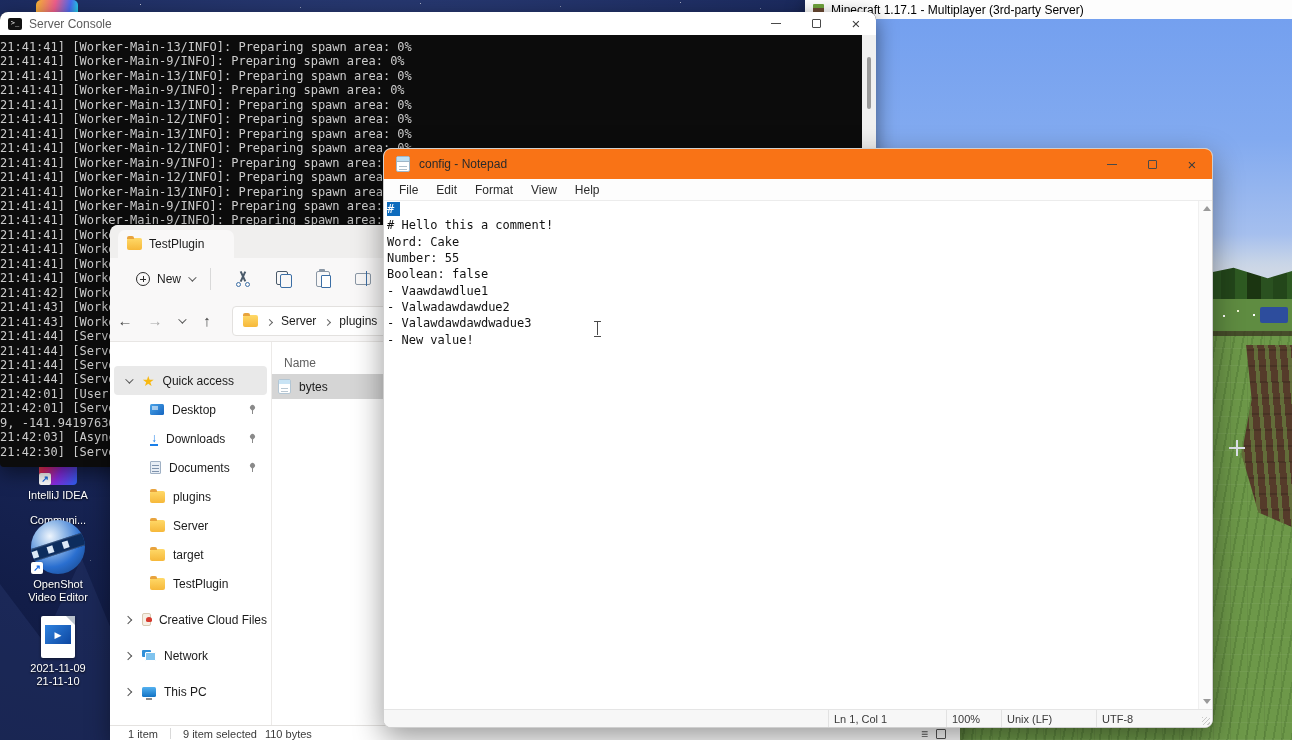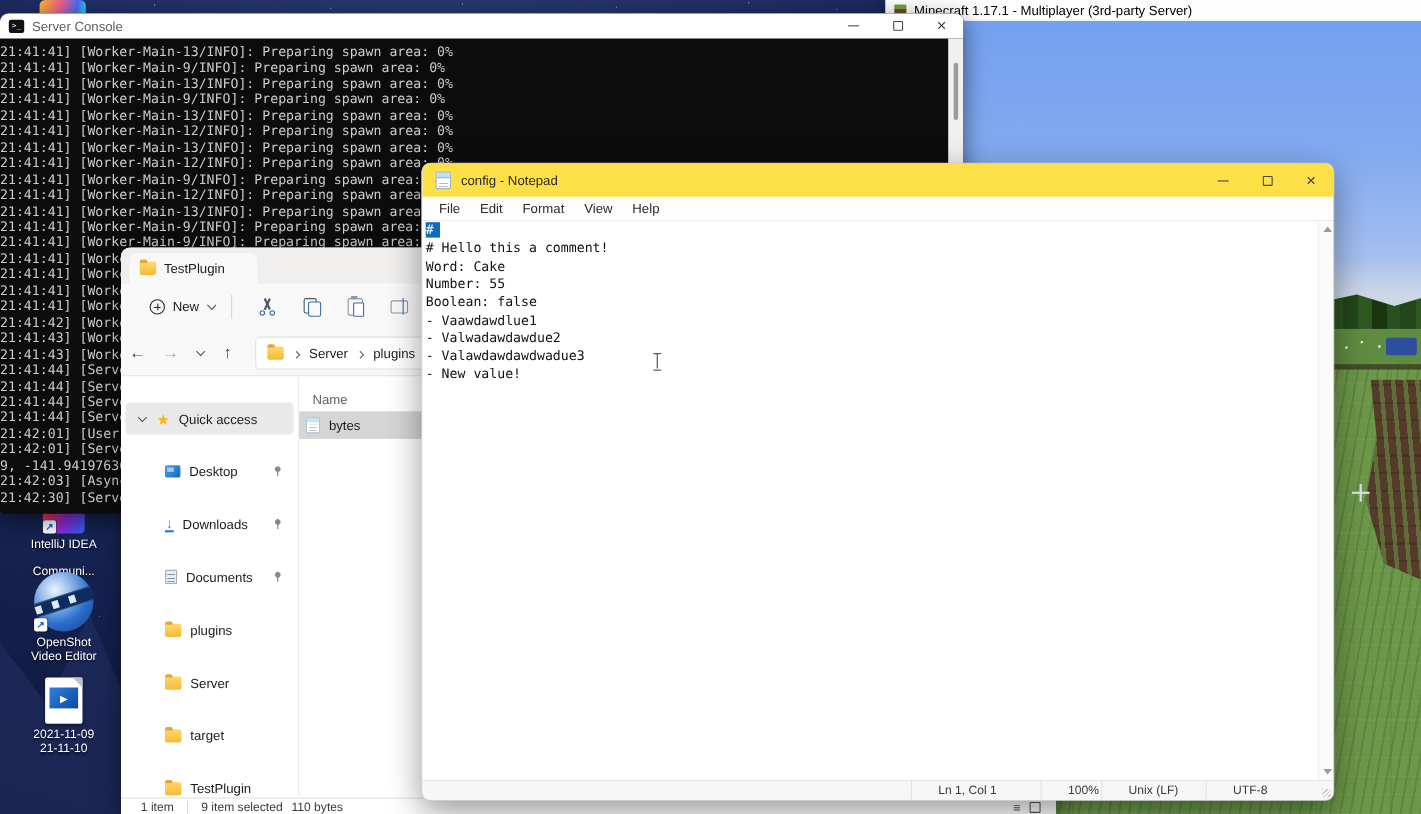--- a/index.html
+++ b/index.html
@@ -140,21 +140,21 @@
   .ico-folder { position:relative; width:15px; height:12px; border-radius:2px;
     background:linear-gradient(180deg,#ffd968 0%,#f6b83a 100%); flex:0 0 auto; }
   .ico-folder::before { content:""; position:absolute; left:0; top:-2px; width:7px; height:3px;
     background:#e8a33d; border-radius:2px 2px 0 0; }
   #exp-body { position:absolute; left:0; top:117px; right:0; bottom:15px; display:flex; }
   #exp-sidebar { width:162px; padding-top:24px; overflow:hidden; border-right:1px solid #eceae8; }
   .side-item { height:29px; display:flex; align-items:center; gap:8px; padding-left:8px; margin:0 4px;
     border-radius:4px; cursor:pointer; position:relative; }
   .side-item.selected { background:#e9e9e9; }
   .side-item .chevbox { width:12px; display:flex; justify-content:center; flex:0 0 auto; }
-  .side-item.indent1 { padding-left:36px;margin-top:19px; }
+  .side-item.indent1 { padding-left:36px; }
   .side-item.section { margin-top:7px; }
   .side-label { white-space:nowrap; }
   .pin { position:absolute; right:10px; top:10px; width:9px; height:9px; }
   .pin::before { content:""; position:absolute; left:2px; top:0; width:5px; height:5px; background:#8a8a8a;
     border-radius:50% 50% 50% 0; transform:rotate(-45deg); }
   .pin::after { content:""; position:absolute; left:4px; top:5px; width:1.4px; height:4px; background:#8a8a8a; }
   .ico-star { color:#f8b912; font-size:14px; line-height:14px; }
   .ico-desktop { width:14px; height:11px; background:linear-gradient(135deg,#4aa3e8,#1565c0); border-radius:1.5px; position:relative; }
   .ico-desktop::after { content:""; position:absolute; left:2px; top:2px; width:6px; height:4px; background:rgba(255,255,255,.55); }
   .ico-downloads { color:#1a7fe8; font-size:12px; font-weight:bold; line-height:12px; border-bottom:2px solid #1a7fe8; padding:0 1px; }
@@ -180,21 +180,21 @@
     border-top:1px solid #e4e2e0; display:flex; align-items:flex-start; padding:2px 0 0 18px; gap:0; font-size:11px; color:#3a3a3a; }
   .stat-sep { width:1px; height:11px; background:#d9d9d9; margin:0 12px; }
   #exp-viewtoggles { position:absolute; right:14px; top:1px; display:flex; gap:8px; align-items:center; }
   .vt { font-size:12px; color:#555; cursor:pointer; }
   .vt-sq { width:10px; height:10px; border:1.3px solid #555; border-radius:1px; }
 
   
   #notepad { position:absolute; left:383px; top:148px; width:830px; height:580px; z-index:5;
     background:#fff; border:1px solid #cfcfcf; border-radius:8px; overflow:hidden;
     box-shadow:0 10px 30px rgba(0,0,0,.4); }
-  #np-titlebar { height:30px; display:flex; align-items:center; background:#fde047; padding-left:12px; }
+  #np-titlebar { height:30px; display:flex; align-items:center; background:#f97316; padding-left:12px; }
   .ico-notepad { width:14px; height:16px; background:#fff; border:1px solid #9fb6c8; border-radius:2px; position:relative; margin-right:9px; }
   .ico-notepad::before { content:""; position:absolute; left:0; top:0; right:0; height:4px; background:#bfe0f2;
     border-bottom:1px solid #9fb6c8; }
   .ico-notepad::after { content:""; position:absolute; left:2px; top:7px; right:2px; height:6px;
     background:repeating-linear-gradient(0deg,#aebfcb 0 1px, transparent 1px 3px); }
   #np-title { font-size:12px; color:#2b2b2b; flex:1; }
   #np-controls { display:flex; height:100%; }
   #np-menubar { height:22px; display:flex; align-items:center; background:#fdfdfd; padding-left:6px; border-bottom:1px solid #ececec; }
   .menu-item { font-size:12px; color:#2b2b2b; padding:2px 9px; border-radius:3px; cursor:pointer; }
   #np-text { position:absolute; left:0; top:52px; right:14px; bottom:18px; background:#fff;
@@ -204,21 +204,21 @@
   #np-ibeam { position:absolute; left:209px; top:172px; width:9px; height:14px; }
   #np-ibeam::before { content:""; position:absolute; left:4px; top:0; width:1.4px; height:14px; background:#4a4a4a; }
   #np-ibeam::after { content:""; position:absolute; left:1px; top:0; width:7px; height:14px;
     border-top:1.4px solid #4a4a4a; border-bottom:1.4px solid #4a4a4a; }
   #np-scroll { position:absolute; right:0; top:52px; width:14px; bottom:18px; background:#fbfbfb; border-left:1px solid #f0f0f0; }
   .np-arrow { position:absolute; left:3.5px; width:0; height:0; border-left:4px solid transparent; border-right:4px solid transparent; }
   .np-arrow.up { top:5px; border-bottom:5px solid #9a9a9a; }
   .np-arrow.down { bottom:5px; border-top:5px solid #9a9a9a; }
   #np-statusbar { position:absolute; left:0; right:0; bottom:0; height:18px; background:#f7f7f7;
     border-top:1px solid #e5e5e5; display:flex; font-size:11px; color:#3a3a3a; }
-  .np-seg { border-left:1px solid #e2e2e2; display:flex; align-items:center; padding-left:24px; }
+  .np-seg { border-left:1px solid #e2e2e2; display:flex; align-items:center; padding-left:5px; }
   .np-seg.first { flex:1; border-left:none; }
   .np-seg.s1 { width:118px; } .np-seg.s2 { width:55px; } .np-seg.s3 { width:95px; } .np-seg.s4 { width:116px; }
   #np-grip { position:absolute; right:2px; bottom:2px; width:8px; height:8px;
     background:repeating-linear-gradient(135deg,#c9c9c9 0 1px, transparent 1px 3px); }
 </style>
 </head>
 <body>
 
 <div id="screen">
 

